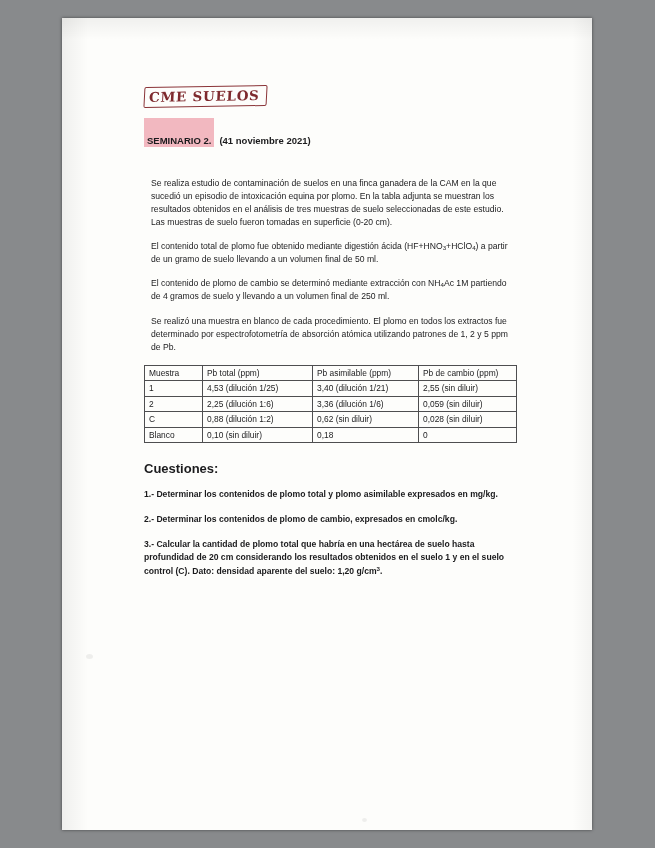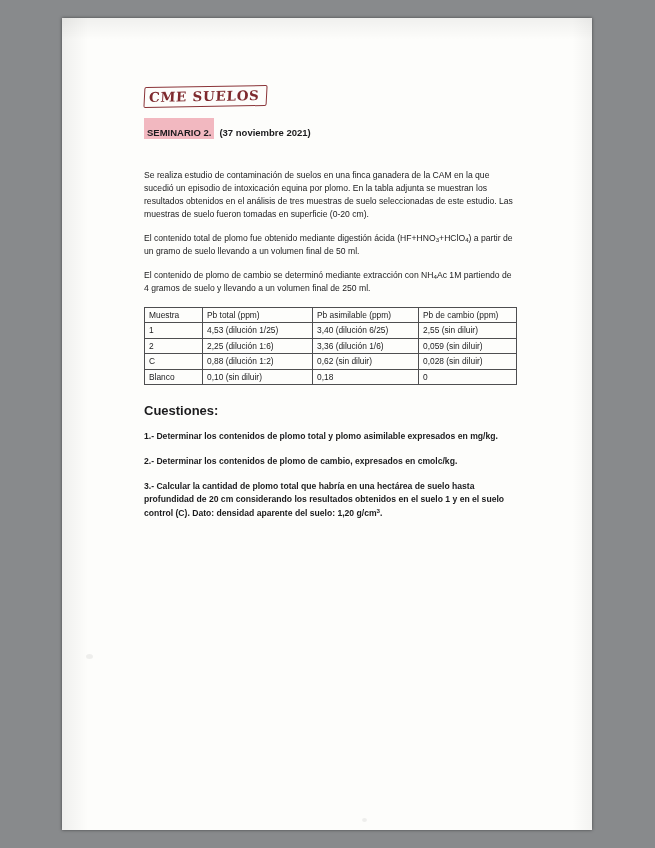--- a/index.html
+++ b/index.html
@@ -53,31 +53,31 @@
     transform: skewX(-4deg) rotate(-1deg);
     font-weight: 600;
   }
   .seminar-line {
     margin-top: 11px;
     font-size: 9.5px;
     font-weight: bold;
   }
   .seminar-tag {
     background: #f2b8c0;
-    padding: 9px 3px 1px 3px;
+    padding: 17px 3px 1px 3px;
     display: inline-block;
   }
   .seminar-date {
     display: inline-block;
     margin-left: 5px;
   }
   p.para {
     font-size: 8.6px;
     line-height: 1.52;
-    margin: 0 0 11px 0;
+    margin: 0 0 11px 7px;
     text-align: left;
   }
   .body-block {
     margin-top: 30px;
   }
   sub { font-size: 0.72em; vertical-align: -0.22em; }
   sup { font-size: 0.72em; vertical-align: 0.42em; }
 
   table.data {
     border-collapse: collapse;
@@ -125,27 +125,28 @@
 
 <div id="page">
   <div class="spot1"></div>
   <div class="spot2"></div>
 
   <div class="content">
 
     <div class="handwritten">CME SUELOS</div>
 
     <div class="seminar-line">
-      <span class="seminar-tag">SEMINARIO 2.</span><span class="seminar-date">(37 noviembre 2021)</span>
+      <span class="seminar-tag">SEMINARIO 2.</span><span class="seminar-date">(41 noviembre 2021)</span>
     </div>
 
     <div class="body-block">
       <p class="para">Se realiza estudio de contaminación de suelos en una finca ganadera de la CAM en la que sucedió un episodio de intoxicación equina por plomo. En la tabla adjunta se muestran los resultados obtenidos en el análisis de tres muestras de suelo seleccionadas de este estudio. Las muestras de suelo fueron tomadas en superficie (0-20 cm).</p>
       <p class="para">El contenido total de plomo fue obtenido mediante digestión ácida (HF+HNO<sub>3</sub>+HClO<sub>4</sub>) a partir de un gramo de suelo llevando a un volumen final de 50 ml.</p>
       <p class="para">El contenido de plomo de cambio se determinó mediante extracción con NH<sub>4</sub>Ac 1M partiendo de 4 gramos de suelo y llevando a un volumen final de 250 ml.</p>
+      <p class="para">Se realizó una muestra en blanco de cada procedimiento. El plomo en todos los extractos fue determinado por espectrofotometría de absorción atómica utilizando patrones de 1, 2 y 5 ppm de Pb.</p>
     </div>
 
     <table class="data">
       <colgroup>
           <col class="c1">
           <col class="c2">
           <col class="c3">
           <col class="c4">
         </colgroup>
       <thead>
@@ -153,21 +154,21 @@
           <th>Muestra</th>
           <th>Pb total (ppm)</th>
           <th>Pb asimilable (ppm)</th>
           <th>Pb de cambio (ppm)</th>
         </tr>
       </thead>
       <tbody>
         <tr>
           <td>1</td>
           <td>4,53 (dilución 1/25)</td>
-          <td>3,40 (dilución 6/25)</td>
+          <td>3,40 (dilución 1/21)</td>
           <td>2,55 (sin diluir)</td>
         </tr>
         <tr>
           <td>2</td>
           <td>2,25 (dilución 1:6)</td>
           <td>3,36 (dilución 1/6)</td>
           <td>0,059 (sin diluir)</td>
         </tr>
         <tr>
           <td>C</td>

